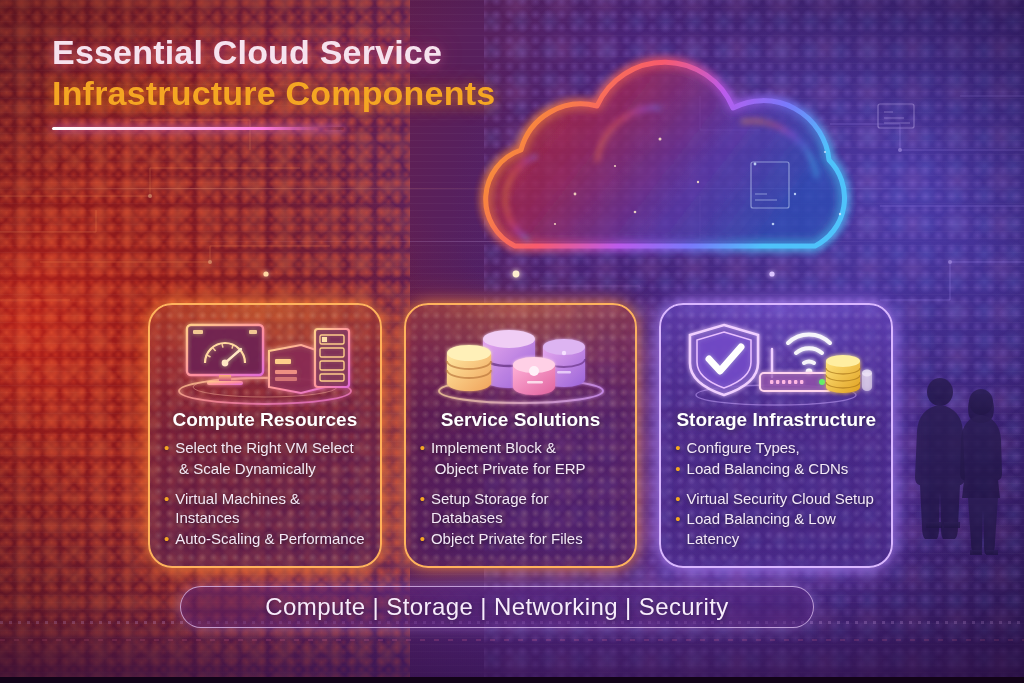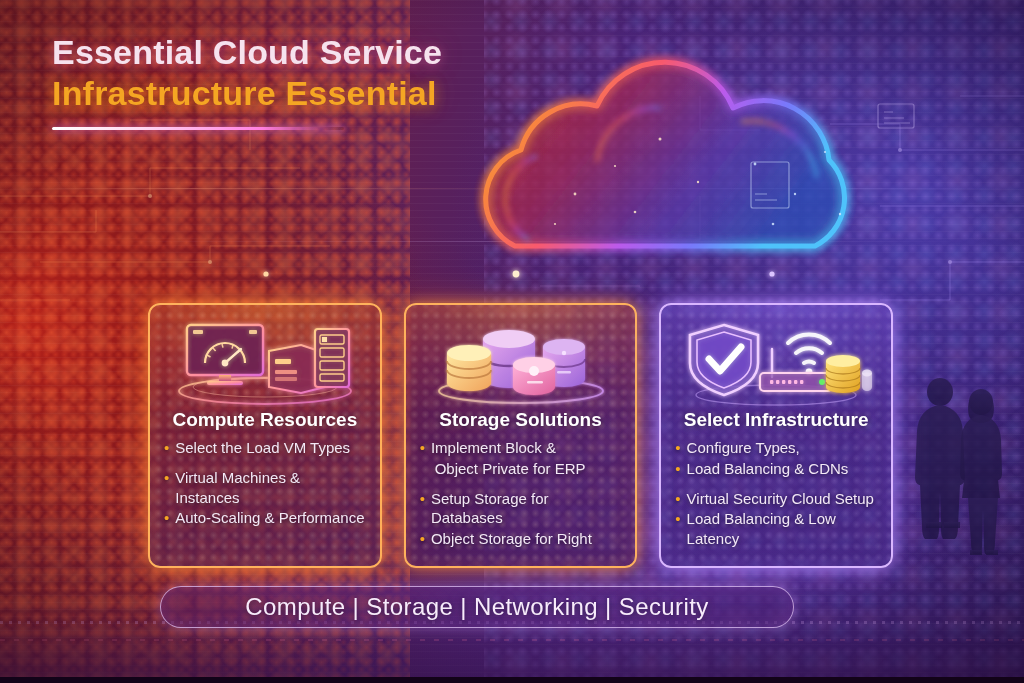--- a/index.html
+++ b/index.html
@@ -125,21 +125,21 @@
   .connectors { position: absolute; left: 0; top: 230px; width: 1024px; height: 150px; z-index: 5; }
 
   
   .cards {
     position: absolute; left: 148px; top: 303px;
     width: 745px; height: 265px;
     display: flex; gap: 22px; z-index: 7;
   }
   .card {
     position: relative; flex: 1 1 0;
-    border-radius: 12px;
+    border-radius: 24px;
     padding: 10px 14px 12px;
     overflow: hidden;
     backdrop-filter: blur(1px);
   }
   .card-1 {
     border: 2px solid #ffb25c;
     background:
       radial-gradient(ellipse 150% 60% at 50% 0%, rgba(255,140,50,0.42) 0%, rgba(200,60,60,0.18) 45%, rgba(90,30,80,0.05) 75%),
       linear-gradient(to bottom, rgba(120,30,45,0.42) 0%, rgba(86,28,80,0.50) 55%, rgba(70,26,90,0.55) 100%);
     box-shadow: 0 0 14px rgba(255,150,60,0.75), 0 0 32px rgba(255,110,40,0.40), inset 0 0 26px rgba(255,120,40,0.18);
@@ -189,21 +189,21 @@
   }
   .bullet.tight { margin-bottom: 0; }
   .bullet .dot { color: #f5a623; font-size: 15px; line-height: 1.32; flex: 0 0 auto; }
   .card-3 .bullet .dot { color: #f5a623; }
   .bullet .txt { flex: 1 1 auto; }
   .group-gap { height: 9px; }
   .sub-indent { padding-left: 15px; }
 
   
   .footer {
-    position: absolute; left: 160px; top: 586px;
+    position: absolute; left: 180px; top: 586px;
     width: 634px; height: 42px;
     border: 1.5px solid rgba(235,205,255,0.72);
     border-radius: 21px;
     background: linear-gradient(to right, rgba(92,32,96,0.55), rgba(84,36,120,0.55), rgba(76,34,118,0.55));
     display: flex; align-items: center; justify-content: center;
     box-shadow: 0 0 14px rgba(210,160,255,0.35), inset 0 0 18px rgba(160,90,200,0.22);
     z-index: 8;
   }
   .footer-text {
     font-size: 24px; color: #f7ecfb; letter-spacing: .4px;
@@ -253,21 +253,21 @@
         <circle cx="950" cy="262" r="2"></circle>
     </g>
     <g stroke="#e6b3ff" stroke-width="1" fill="none" opacity="0.35">
       <path d="M620 240 H700 V196"></path>
       <path d="M540 286 H640"></path>
     </g>
   </svg>
 
   <div class="header">
     <div class="title-l1">Essential Cloud Service</div>
-    <div class="title-l2">Infrastructure Essential</div>
+    <div class="title-l2">Infrastructure Components</div>
     <div class="title-rule"></div>
   </div>
 
   <div class="cloud-wrap">
     <svg viewBox="0 0 500 250" width="500" height="250">
       <defs>
         <linearGradient id="cloudStroke" x1="0" y1="0" x2="1" y2="0.35">
           <stop offset="0%" stop-color="#ffb347"></stop>
           <stop offset="22%" stop-color="#ff8a3d"></stop>
           <stop offset="44%" stop-color="#ff5b6e"></stop>
@@ -429,21 +429,24 @@
           <g stroke="#ffb27a" stroke-width="2.6" opacity="0.85" filter="url(#gl1)">
             <path d="M2 38 h10"></path>
               <path d="M188 38 h10"></path>
           </g>
         </svg>
       </div>
       <div class="card-title">Compute Resources</div>
       <div class="bullets">
         <div class="bullet">
           <span class="dot">•</span>
-          <span class="txt">Select the Load VM Types</span>
+          <span class="txt">Select the Right VM Select</span>
+        </div>
+        <div class="bullet sub-indent">
+          <span class="txt">&amp; Scale Dynamically</span>
         </div>
         <div class="group-gap"></div>
         <div class="bullet">
           <span class="dot">•</span>
           <span class="txt">Virtual Machines &amp; Instances</span>
         </div>
         <div class="bullet tight">
           <span class="dot">•</span>
           <span class="txt">Auto-Scaling &amp; Performance</span>
         </div>
@@ -507,37 +510,37 @@
           </g>
 
           <g filter="url(#gl2)">
             <path d="M92 50 h42 v22 a21 8 0 0 1 -42 0 Z" fill="url(#g2pink)"></path>
             <ellipse cx="113" cy="50" rx="21" ry="8" fill="#ffd0e6"></ellipse>
             <circle cx="113" cy="56" r="5" fill="#fff0f8"></circle>
             <rect x="106" y="66" width="16" height="2.4" rx="1.2" fill="#fff0f8" opacity="0.8"></rect>
           </g>
         </svg>
       </div>
-      <div class="card-title">Storage Solutions</div>
+      <div class="card-title">Service Solutions</div>
       <div class="bullets">
         <div class="bullet">
           <span class="dot">•</span>
           <span class="txt">Implement Block &amp;</span>
         </div>
         <div class="bullet sub-indent">
           <span class="txt">Object Private for ERP</span>
         </div>
         <div class="group-gap"></div>
         <div class="bullet">
           <span class="dot">•</span>
           <span class="txt">Setup Storage for Databases</span>
         </div>
         <div class="bullet tight">
           <span class="dot">•</span>
-          <span class="txt">Object Storage for Right</span>
+          <span class="txt">Object Private for Files</span>
         </div>
       </div>
     </div>
 
     <div class="card card-3">
       <div class="card-spark"></div>
       <div class="card-icon">
         <svg viewBox="0 0 200 92" width="200" height="92">
           <defs>
             <linearGradient id="g3sh" x1="0" y1="0" x2="1" y2="1">
@@ -595,21 +598,21 @@
             <g stroke="#a8751a" stroke-width="1.3" opacity="0.65" fill="none">
               <path d="M150 53 a17 6 0 0 0 34 0"></path>
               <path d="M150 60 a17 6 0 0 0 34 0"></path>
               <path d="M150 67 a17 6 0 0 0 34 0"></path>
             </g>
             <path d="M186 58 h10 v14 a5 4 0 0 1 -10 0 Z" fill="#d9cbe8" opacity="0.75"></path>
             <ellipse cx="191" cy="58" rx="5" ry="3.4" fill="#efe6f8" opacity="0.8"></ellipse>
           </g>
         </svg>
       </div>
-      <div class="card-title">Select Infrastructure</div>
+      <div class="card-title">Storage Infrastructure</div>
       <div class="bullets">
         <div class="bullet">
           <span class="dot">•</span>
           <span class="txt">Configure Types,</span>
         </div>
         <div class="bullet">
           <span class="dot">•</span>
           <span class="txt">Load Balancing &amp; CDNs</span>
         </div>
         <div class="group-gap"></div>

